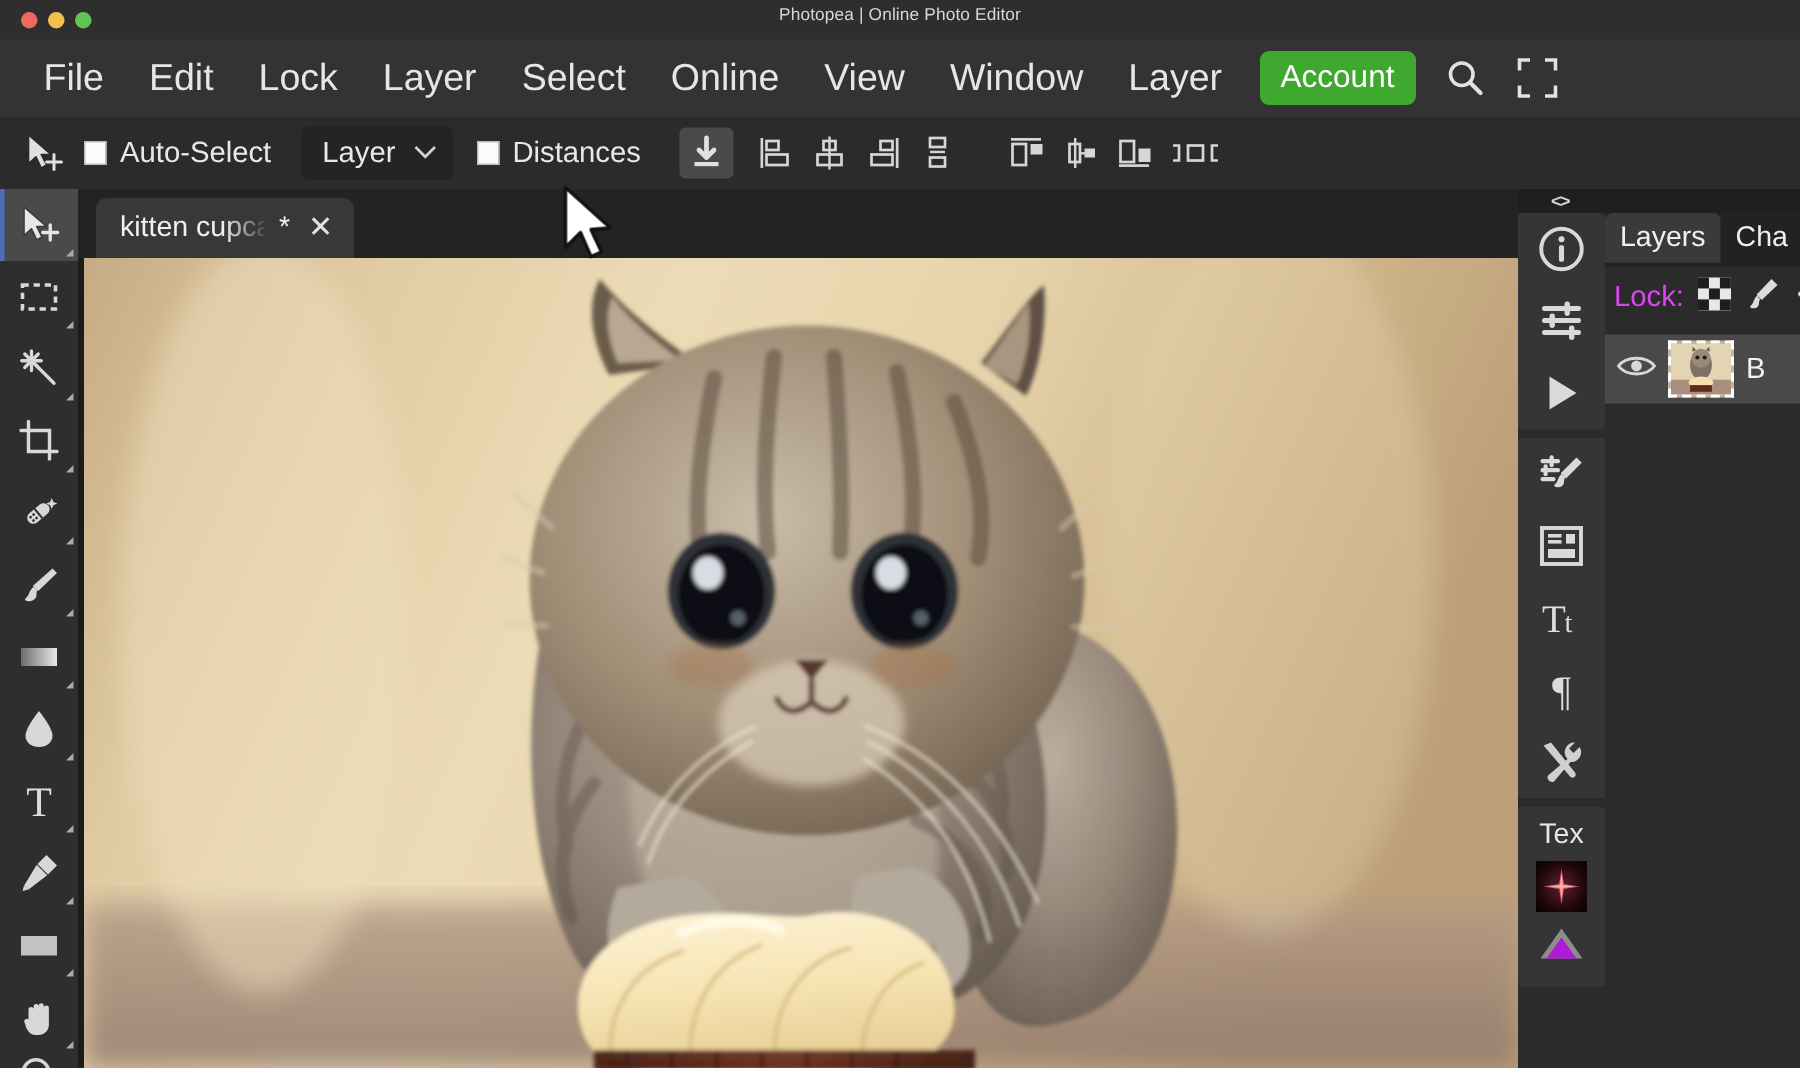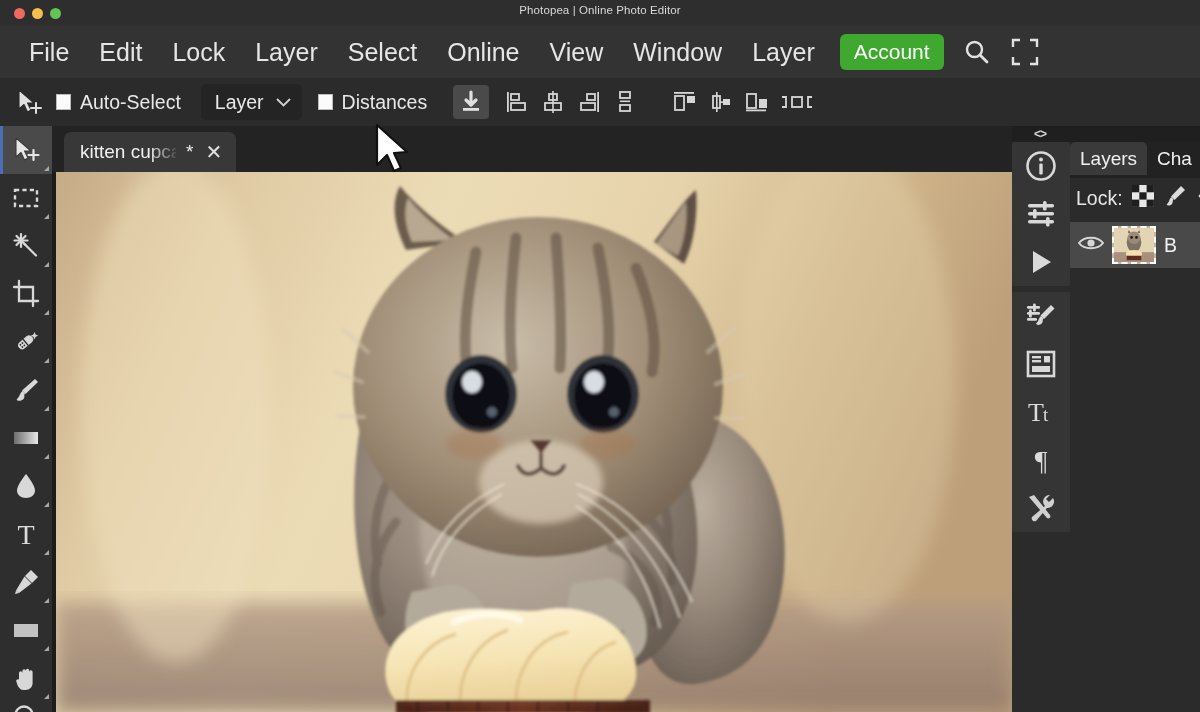--- a/index.html
+++ b/index.html
@@ -163,21 +163,21 @@
   }
   .panel-tab.active { background: #3a3a3a; }
   .panel-tab.inactive { color: #f0f0f0; }
   #blend-row { padding: 6px 4px 4px 6px; }
   #blend-select {
     background: #242424; border-radius: 4px; height: 32px;
     display: flex; align-items: center; padding: 0 10px;
     color: #eeeeee; font-size: 19.5px; min-width: 128px;
   }
   #lock-row { display: flex; align-items: center; gap: 8px; padding: 6px 0 6px 6px; }
-  #lock-label { color: #e5e5e5; font-size: 19.5px; }
+  #lock-label { color: #d946ef; font-size: 19.5px; }
   #layer-row {
     display: flex; align-items: center; gap: 8px;
     height: 46px; background: #494949; padding-left: 8px; margin-top: 4px;
   }
   #layer-thumb {
     width: 44px; height: 38px; border: 2px dashed #ffffff; background: #c8b49a;
     position: relative; overflow: hidden; flex: none;
   }
   #layer-name { color: #f2f2f2; font-size: 19.5px; white-space: nowrap; }
 
@@ -664,20 +664,35 @@
           </svg>
         </div>
         <div class="rail-btn">
           <svg width="34" height="34" viewBox="0 0 34 34">
             <path d="M5 6 L10 4 L26 24 C27.5 26 25 28.5 23 27 Z" fill="#d0d0d0"></path>
             <path d="M26 4 a6.5 6.5 0 0 0 -5 11 L8 26 a3 3 0 0 0 4 4 L23 17 a6.5 6.5 0 0 0 6 -10 L25 11 L22 8 Z" fill="#d0d0d0"></path>
           </svg>
         </div>
       </div>
 
+      <div class="rail-group" style="padding-bottom:8px">
+        <div class="rail-label">Tex</div>
+        <div class="swatch-dark">
+          <svg width="26" height="26" viewBox="0 0 26 26">
+            <path d="M13 1 L14.6 11.4 L25 13 L14.6 14.6 L13 25 L11.4 14.6 L1 13 L11.4 11.4 Z" fill="#e85d6b" opacity="0.95"></path>
+            <path d="M13 4 L13.9 12.1 L22 13 L13.9 13.9 L13 22 L12.1 13.9 L4 13 L12.1 12.1 Z" fill="#ffb3b8"></path>
+          </svg>
+        </div>
+        <div class="swatch-tri">
+          <svg width="34" height="26" viewBox="0 0 34 26">
+            <path d="M17 3 L31 23 L3 23 Z" fill="#8d8d8d"></path>
+            <path d="M17 9 L27 23 L7 23 Z" fill="#b019d6"></path>
+          </svg>
+        </div>
+      </div>
     </div>
 
     <div id="layers-panel">
       <div id="panel-tabs">
         <div class="panel-tab active">Layers</div>
         <div class="panel-tab inactive">Cha</div>
       </div>
 
 
       <div id="lock-row">

